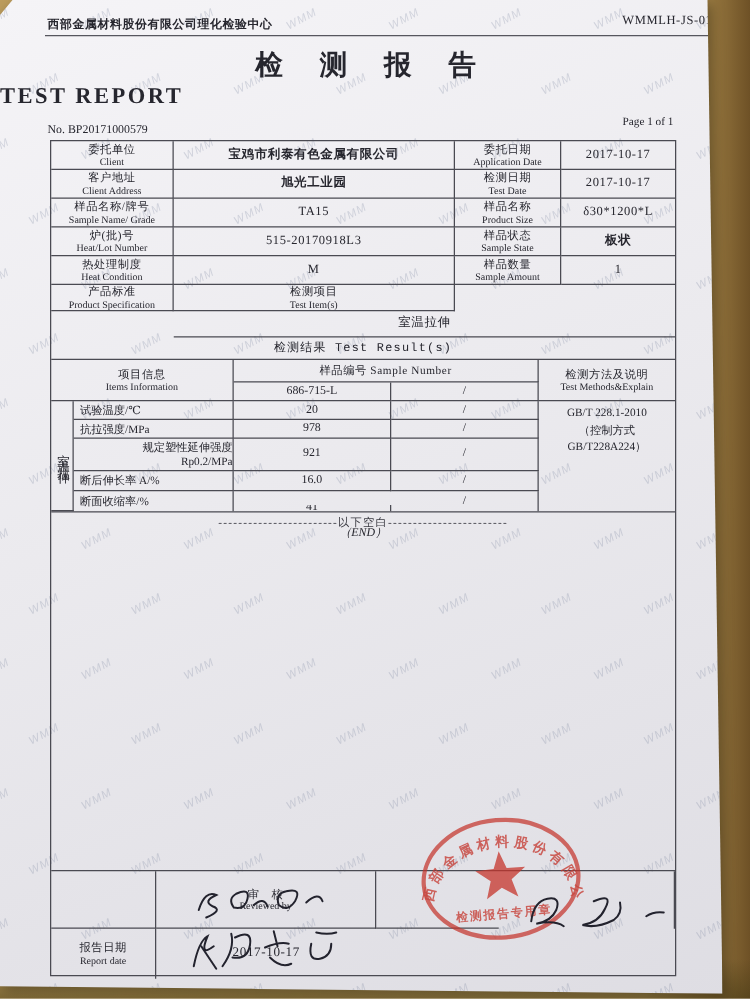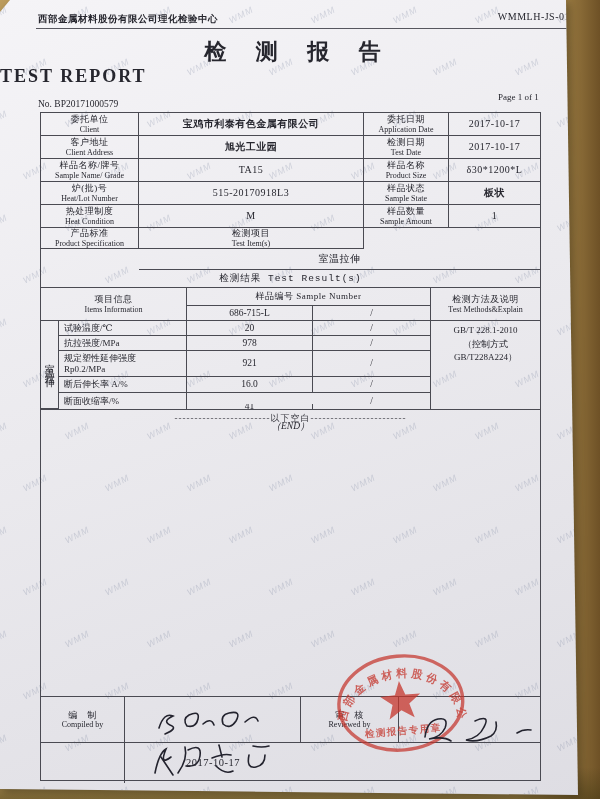--- a/index.html
+++ b/index.html
@@ -360,21 +360,21 @@
               </div>
           <div class="c rv" style="grid-column:3;grid-row:3;">20</div>
           <div class="c rv" style="grid-column:4;grid-row:3;">/</div>
 
           <div class="c name" style="grid-column:2;grid-row:4;">
                 <span>抗拉强度/MPa</span>
               </div>
           <div class="c rv" style="grid-column:3;grid-row:4;">978</div>
           <div class="c rv" style="grid-column:4;grid-row:4;">/</div>
 
-          <div class="c name" style="grid-column:2;grid-row:5;">
+          <div class="c name" style="grid-column:2;grid-row:5;align-items:flex-end;">
             <span>规定塑性延伸强度</span>
             <span>Rp0.2/MPa</span>
           </div>
           <div class="c rv" style="grid-column:3;grid-row:5;">921</div>
           <div class="c rv" style="grid-column:4;grid-row:5;">/</div>
 
           <div class="c name" style="grid-column:2;grid-row:6;">
                 <span>断后伸长率 A/%</span>
               </div>
           <div class="c rv" style="grid-column:3;grid-row:6;">16.0</div>
@@ -390,32 +390,32 @@
             <span>GB/T 228.1-2010</span>
             <span>（控制方式</span>
             <span>GB/T228A224）</span>
           </div>
         </div>
 
         <div class="blank-line">------------------------以下空白------------------------</div>
         <div class="end-note">（END）</div>
 
         <div class="sig-grid">
-          <div class="c">
-            <span class="lab1">编　制</span>
-            <span class="lab2">Compiled by</span>
-          </div>
           <div class="c"></div>
           <div class="c">
             <span class="lab1">审　核</span>
             <span class="lab2">Reviewed by</span>
           </div>
           <div class="c nr"></div>
 
           <div class="c nb"></div>
+          <div class="c nb">
+            <span class="lab1">报告日期</span>
+            <span class="lab2">Report date</span>
+          </div>
           <div class="c nr nb">
                 <span class="date-val">2017-10-17</span>
               </div>
         </div>
 
         <svg class="sig" style="left:96px;top:589px;" width="140" height="38" viewBox="0 0 140 38">
           <path d="M22,26 q5,-16 14,-12 q-11,5 -3,9 q9,3 -5,9"></path>
           <path d="M52,13 q11,-5 9,4 q-2,9 -11,7 q-5,-7 2,-11"></path>
           <path d="M66,22 q8,-7 11,1"></path>
           <path d="M92,11 q13,-3 7,8 q-6,9 -13,3 q-3,-9 6,-11"></path>

